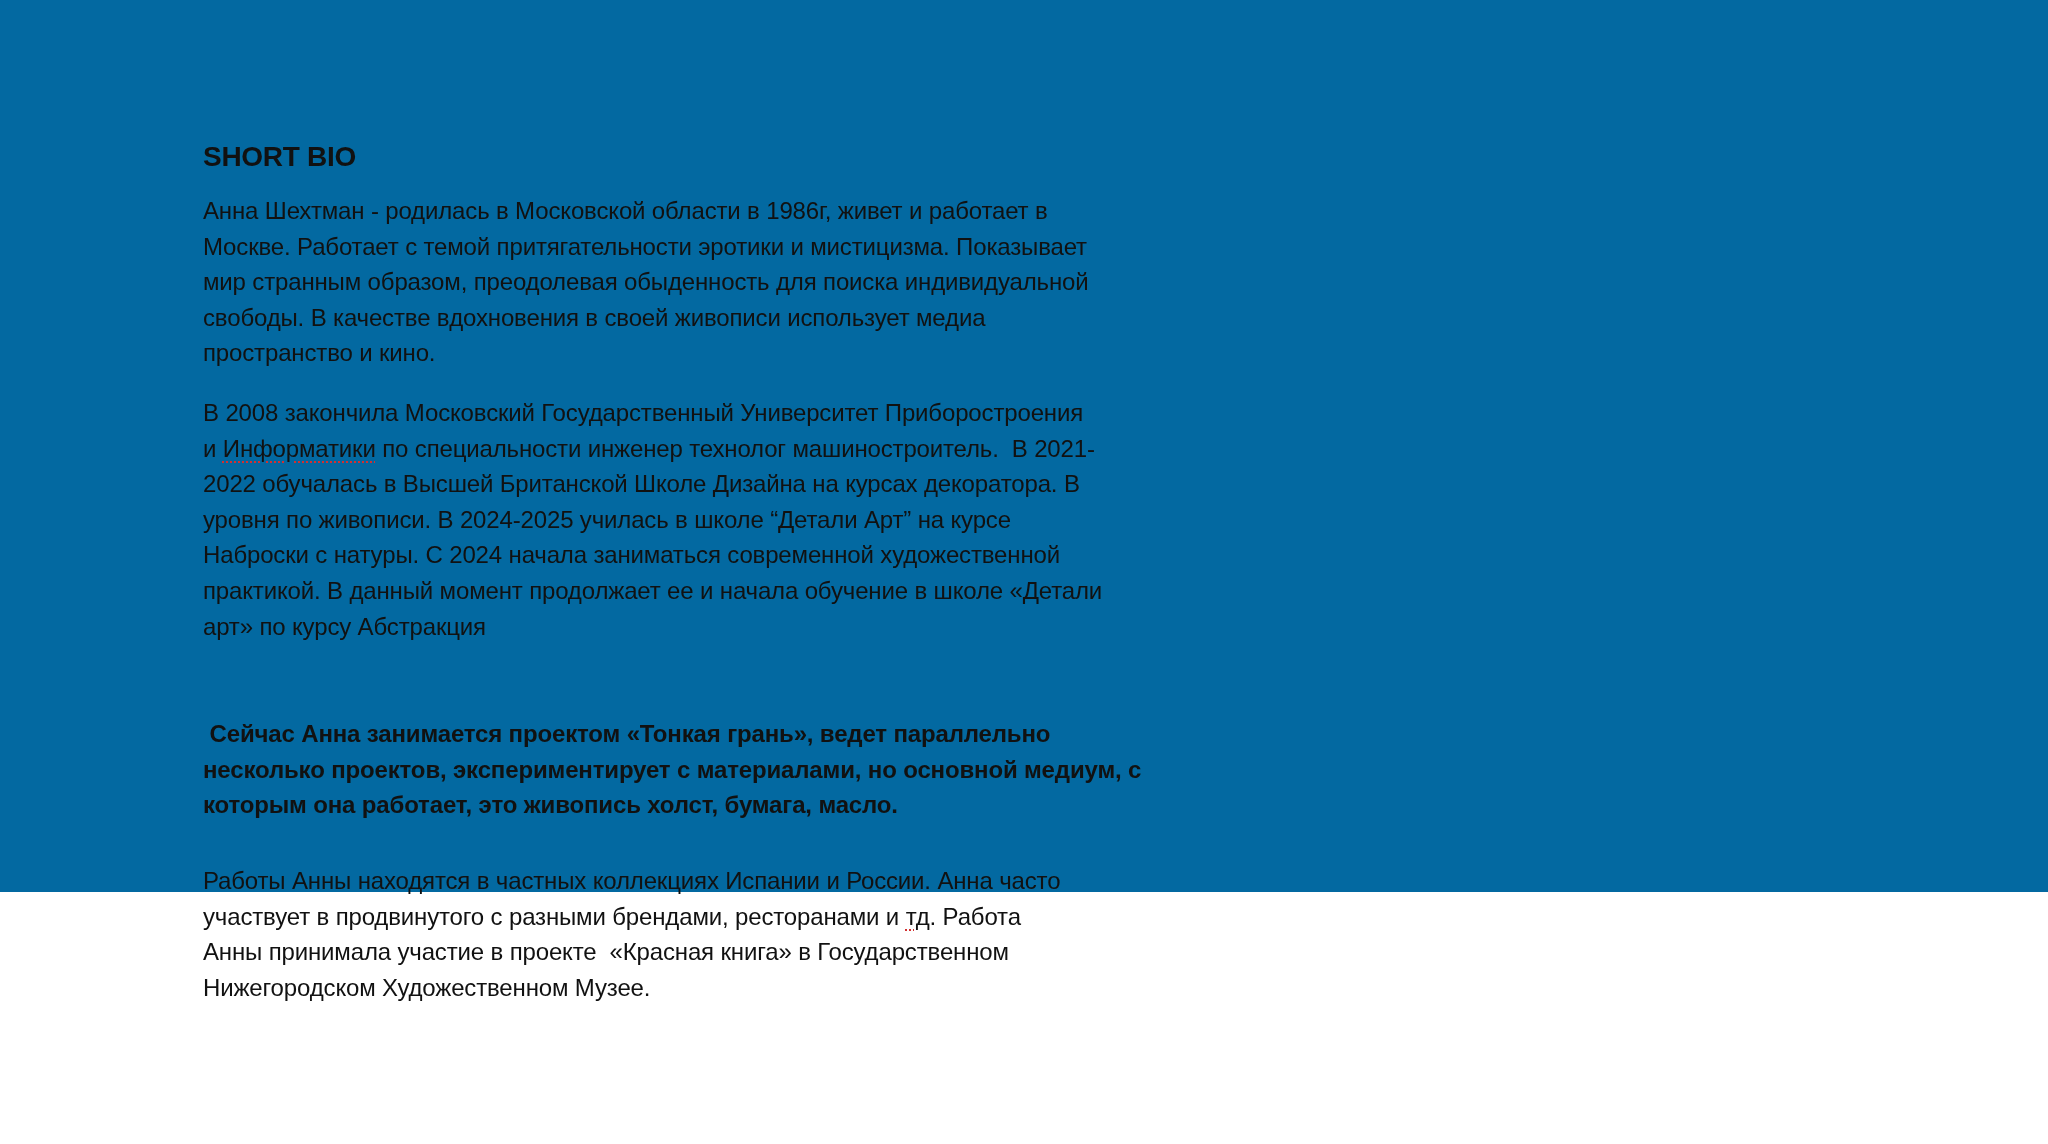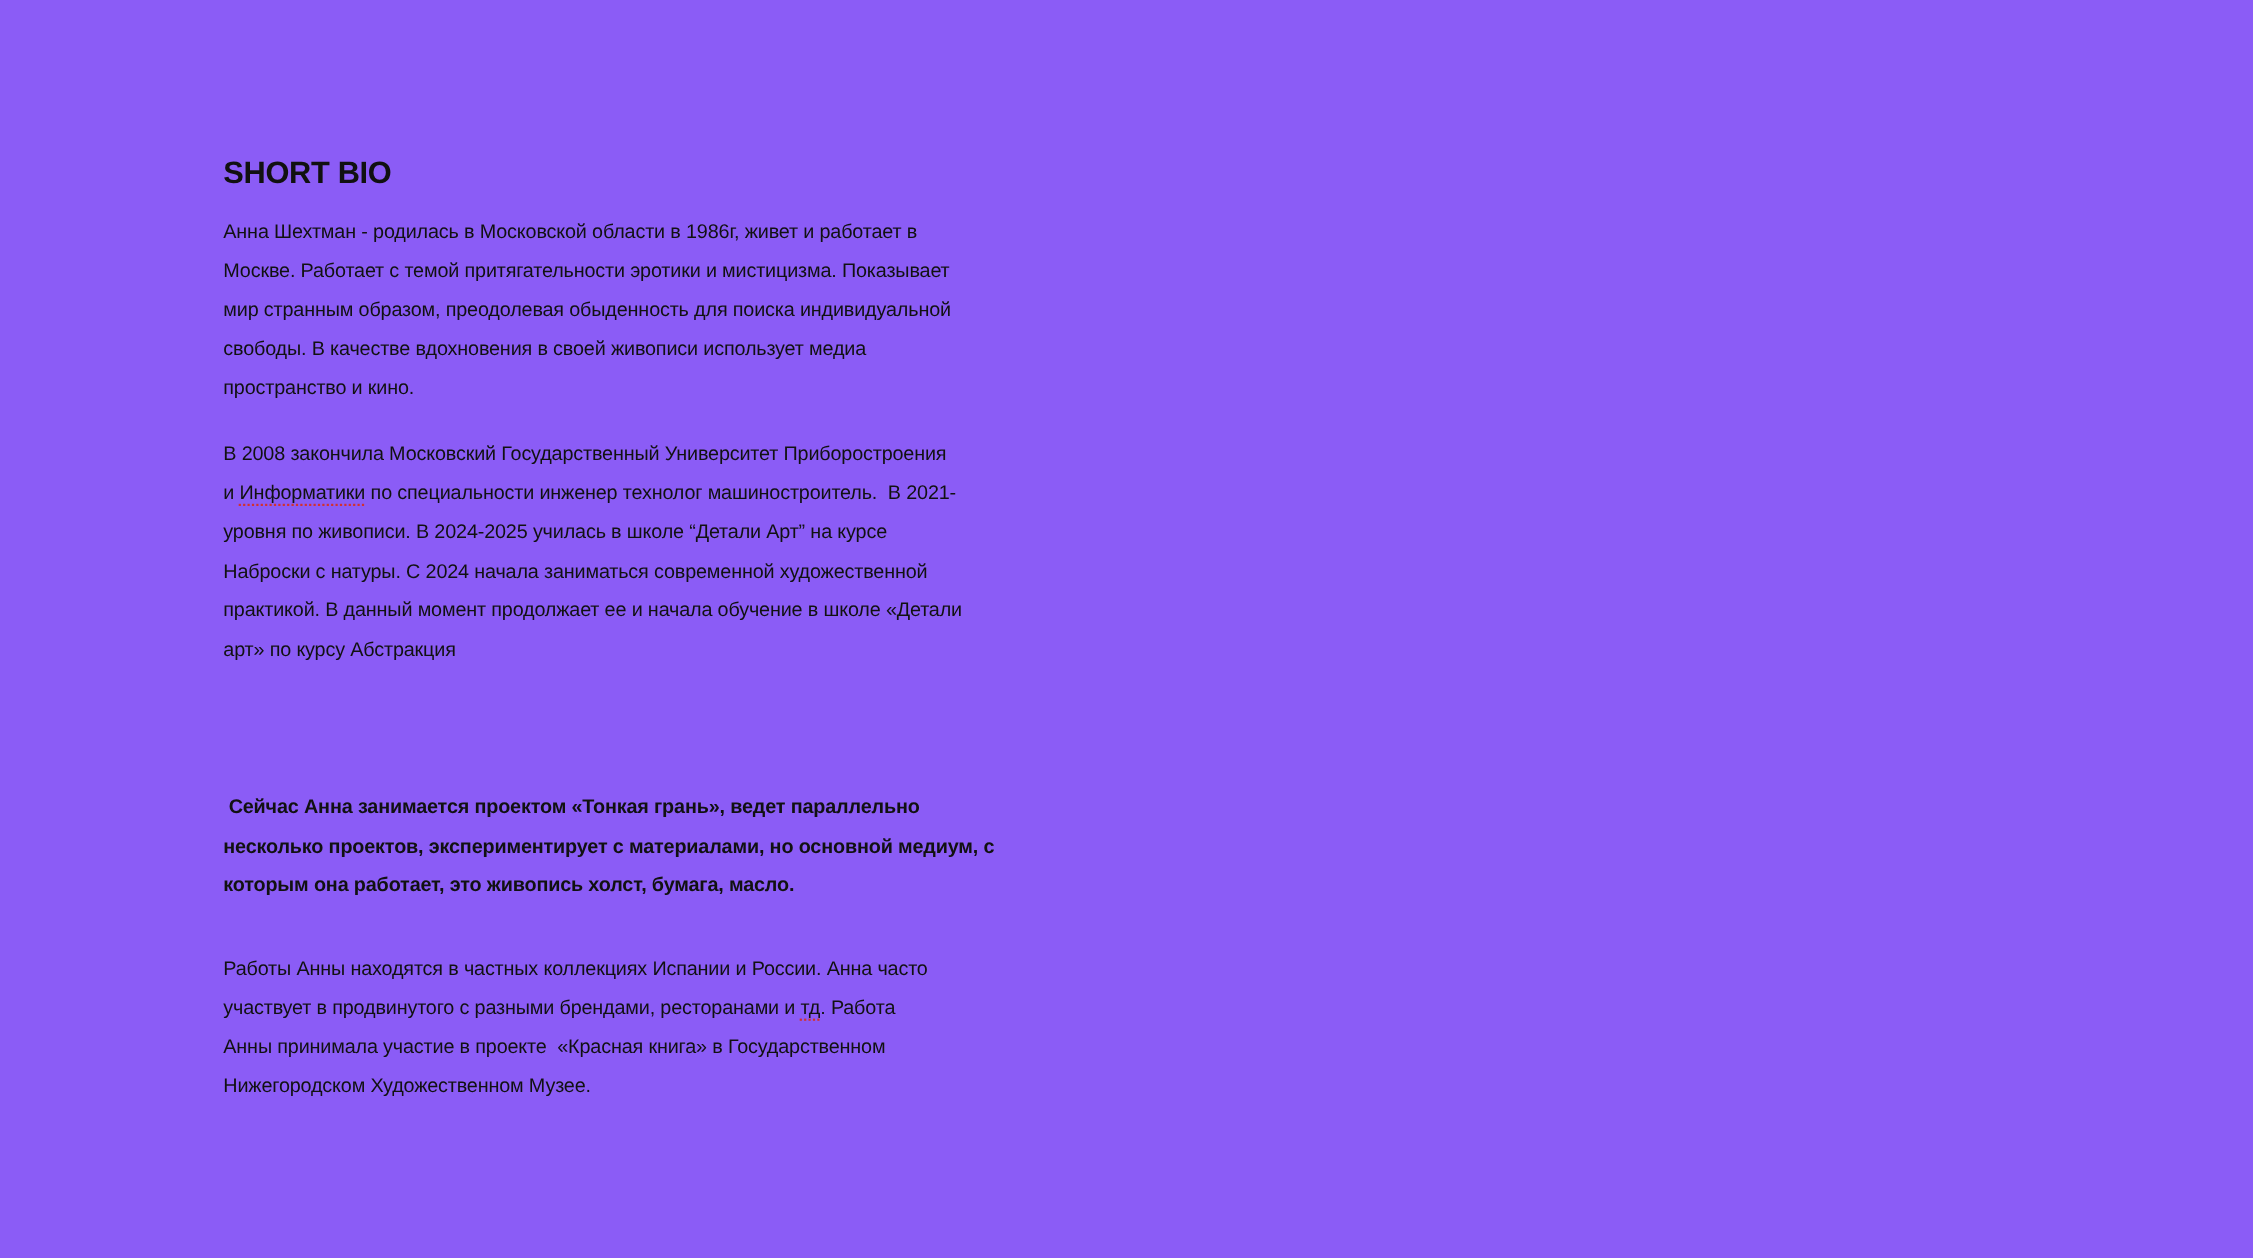--- a/index.html
+++ b/index.html
@@ -11,37 +11,37 @@
     width: 2048px;
     height: 1144px;
     position: relative;
     overflow: hidden;
     font-family: "Liberation Sans", sans-serif;
     color: #111111;
   }
   .page {
     position: absolute;
     left: 0; top: 0;
-    width: 2048px; height: 1144px;
-    background: #8b5cf6;
+    width: 2048px; height: 892px;
+    background: #0369a1;
   }
   .title {
     position: absolute;
     left: 203px;
     top: 141px;
     font-size: 28px;
     font-weight: bold;
     line-height: 32px;
     letter-spacing: -0.3px;
     white-space: nowrap;
   }
   .para {
     position: absolute;
     left: 203px;
-    font-size: 18px;
+    font-size: 24px;
     line-height: 35.6px;
     letter-spacing: -0.15px;
   }
   .line {
     display: block;
     white-space: pre;
     height: 35.6px;
   }
   .spell {
     text-decoration: underline dotted #d23030;
@@ -60,20 +60,21 @@
     <span class="line">Анна Шехтман - родилась в Московской области в 1986г, живет и работает в</span>
     <span class="line">Москве. Работает с темой притягательности эротики и мистицизма. Показывает</span>
     <span class="line">мир странным образом, преодолевая обыденность для поиска индивидуальной</span>
     <span class="line">свободы. В качестве вдохновения в своей живописи использует медиа</span>
     <span class="line">пространство и кино.</span>
   </div>
 
   <div class="para" style="top:395px;">
     <span class="line">В 2008 закончила Московский Государственный Университет Приборостроения</span>
     <span class="line"><span>и </span><span class="spell">Информатики</span><span> по специальности инженер технолог машиностроитель.  В 2021-</span></span>
+    <span class="line">2022 обучалась в Высшей Британской Школе Дизайна на курсах декоратора. В</span>
     <span class="line">уровня по живописи. В 2024-2025 училась в школе “Детали Арт” на курсе</span>
     <span class="line">Наброски с натуры. С 2024 начала заниматься современной художественной</span>
     <span class="line">практикой. В данный момент продолжает ее и начала обучение в школе «Детали</span>
     <span class="line">арт» по курсу Абстракция</span>
   </div>
 
   <div class="para" style="top:716px;font-weight:bold;">
     <span class="line"> Сейчас Анна занимается проектом «Тонкая грань», ведет параллельно</span>
     <span class="line">несколько проектов, экспериментирует с материалами, но основной медиум, с</span>
     <span class="line">которым она работает, это живопись холст, бумага, масло.</span>

